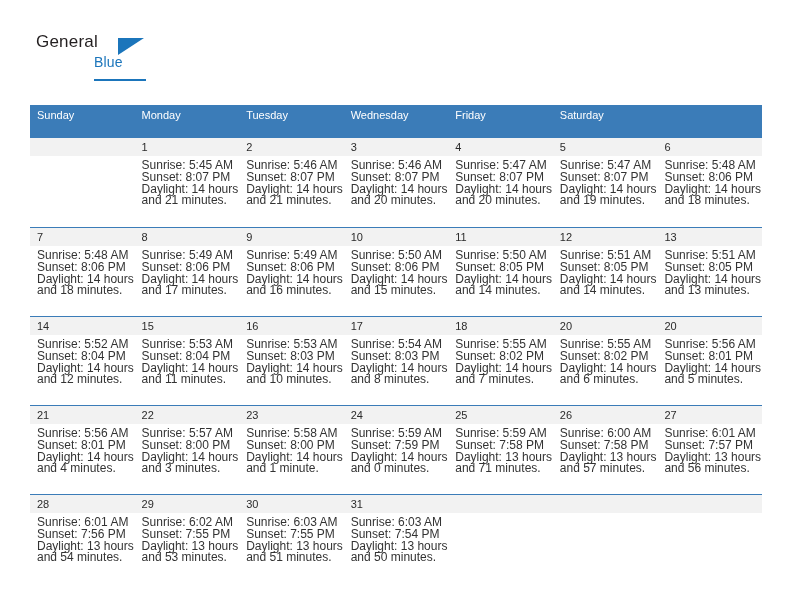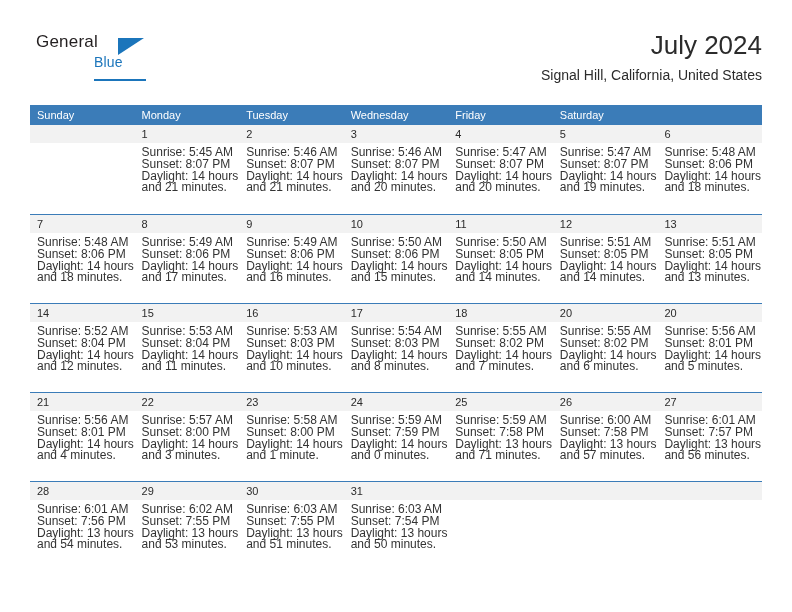--- a/index.html
+++ b/index.html
@@ -97,21 +97,21 @@
   .calendar {
     position: absolute;
     left: 30px;
     top: 105px;
     width: 732px;
   }
 
   .dow-row {
     display: flex;
     background: #3b7cb8;
-    height: 20px;
+    height: 33px;
   }
   .dow-cell {
     flex: 0 0 104.57px;
     width: 104.57px;
     box-sizing: border-box;
     color: #ffffff;
     font-size: 11px;
     line-height: 20px;
     padding-left: 7px;
     white-space: nowrap;
@@ -164,24 +164,20 @@
 
   <div class="header">
 
     <div class="brand">
       <span class="brand-general">General</span>
       <span class="brand-tri"></span>
       <span class="brand-blue">Blue</span>
       <span class="brand-underline"></span>
     </div>
 
-    <div class="title-block">
-      <div class="cal-title">July 2024</div>
-      <div class="cal-subtitle">Signal Hill, California, United States</div>
-    </div>
 
   </div>
 
   <div class="calendar">
     <div class="dow-row">
         <div class="dow-cell">Sunday</div>
         <div class="dow-cell">Monday</div>
         <div class="dow-cell">Tuesday</div>
         <div class="dow-cell">Wednesday</div>
         <div class="dow-cell">Friday</div>

